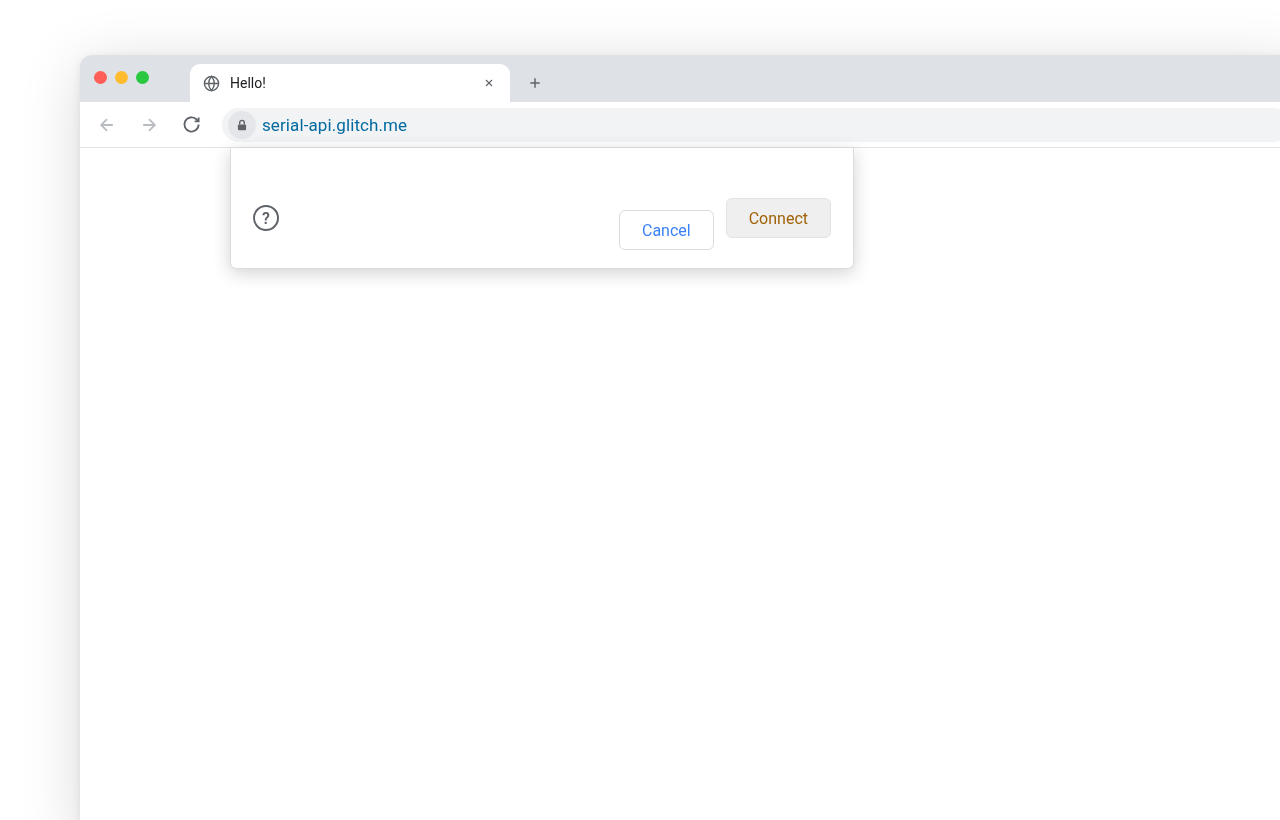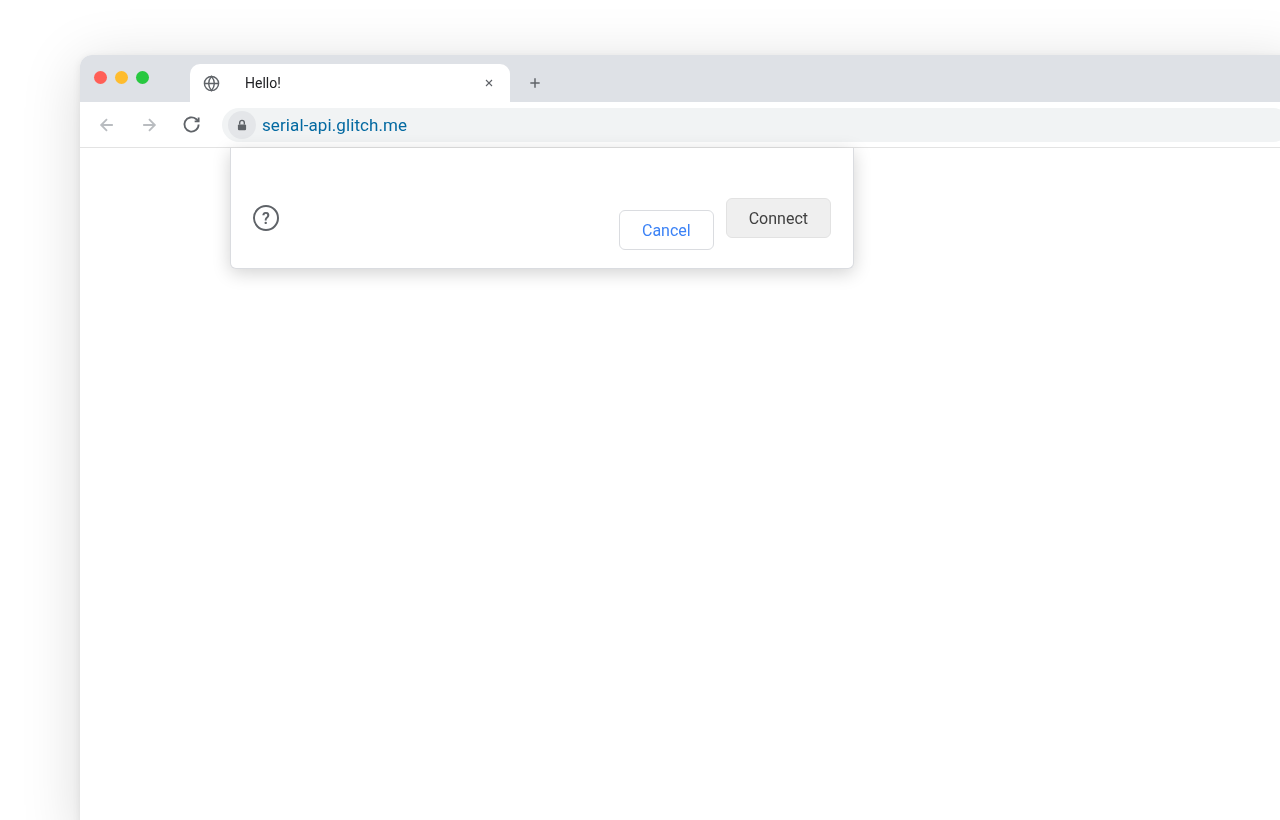--- a/index.html
+++ b/index.html
@@ -46,21 +46,21 @@
   .tl-green { background: #28c840; }
 
   .tab {
     margin-left: 100px;
     height: 38px;
     background: #ffffff;
     border-radius: 10px 10px 0 0;
     display: flex;
     align-items: center;
     padding: 0 12px;
-    gap: 25px;
+    gap: 10px;
     min-width: 320px;
     position: relative;
   }
   .tab .favicon {
     width: 18px; height: 18px; color: #5f6368;
     display:flex; align-items:center; justify-content:center;
   }
   .tab .title { font-size: 14px; color: #202124; flex: 1; }
   .tab .close { width: 18px; height: 18px; display:flex; align-items:center; justify-content:center; color:#5f6368; border-radius:50%; }
 
@@ -166,21 +166,21 @@
     border-radius: 6px;
     font-size: 16px;
     display:flex; align-items:center; justify-content:center;
     border: 1px solid #dadce0;
     background:#ffffff;
     cursor: pointer;
   }
   .btn-cancel { color:#3b82f6; margin-right: 12px; margin-top: 24px; }
   .btn-connect {
     background:#efefef;
-    color:#404040;
+    color:#a16207;
     border-color:#e2e2e2;
   }
 
   svg { display:block; }
 </style>
 </head>
 <body>
 
 <div class="stage">
   <div class="browser-window">

